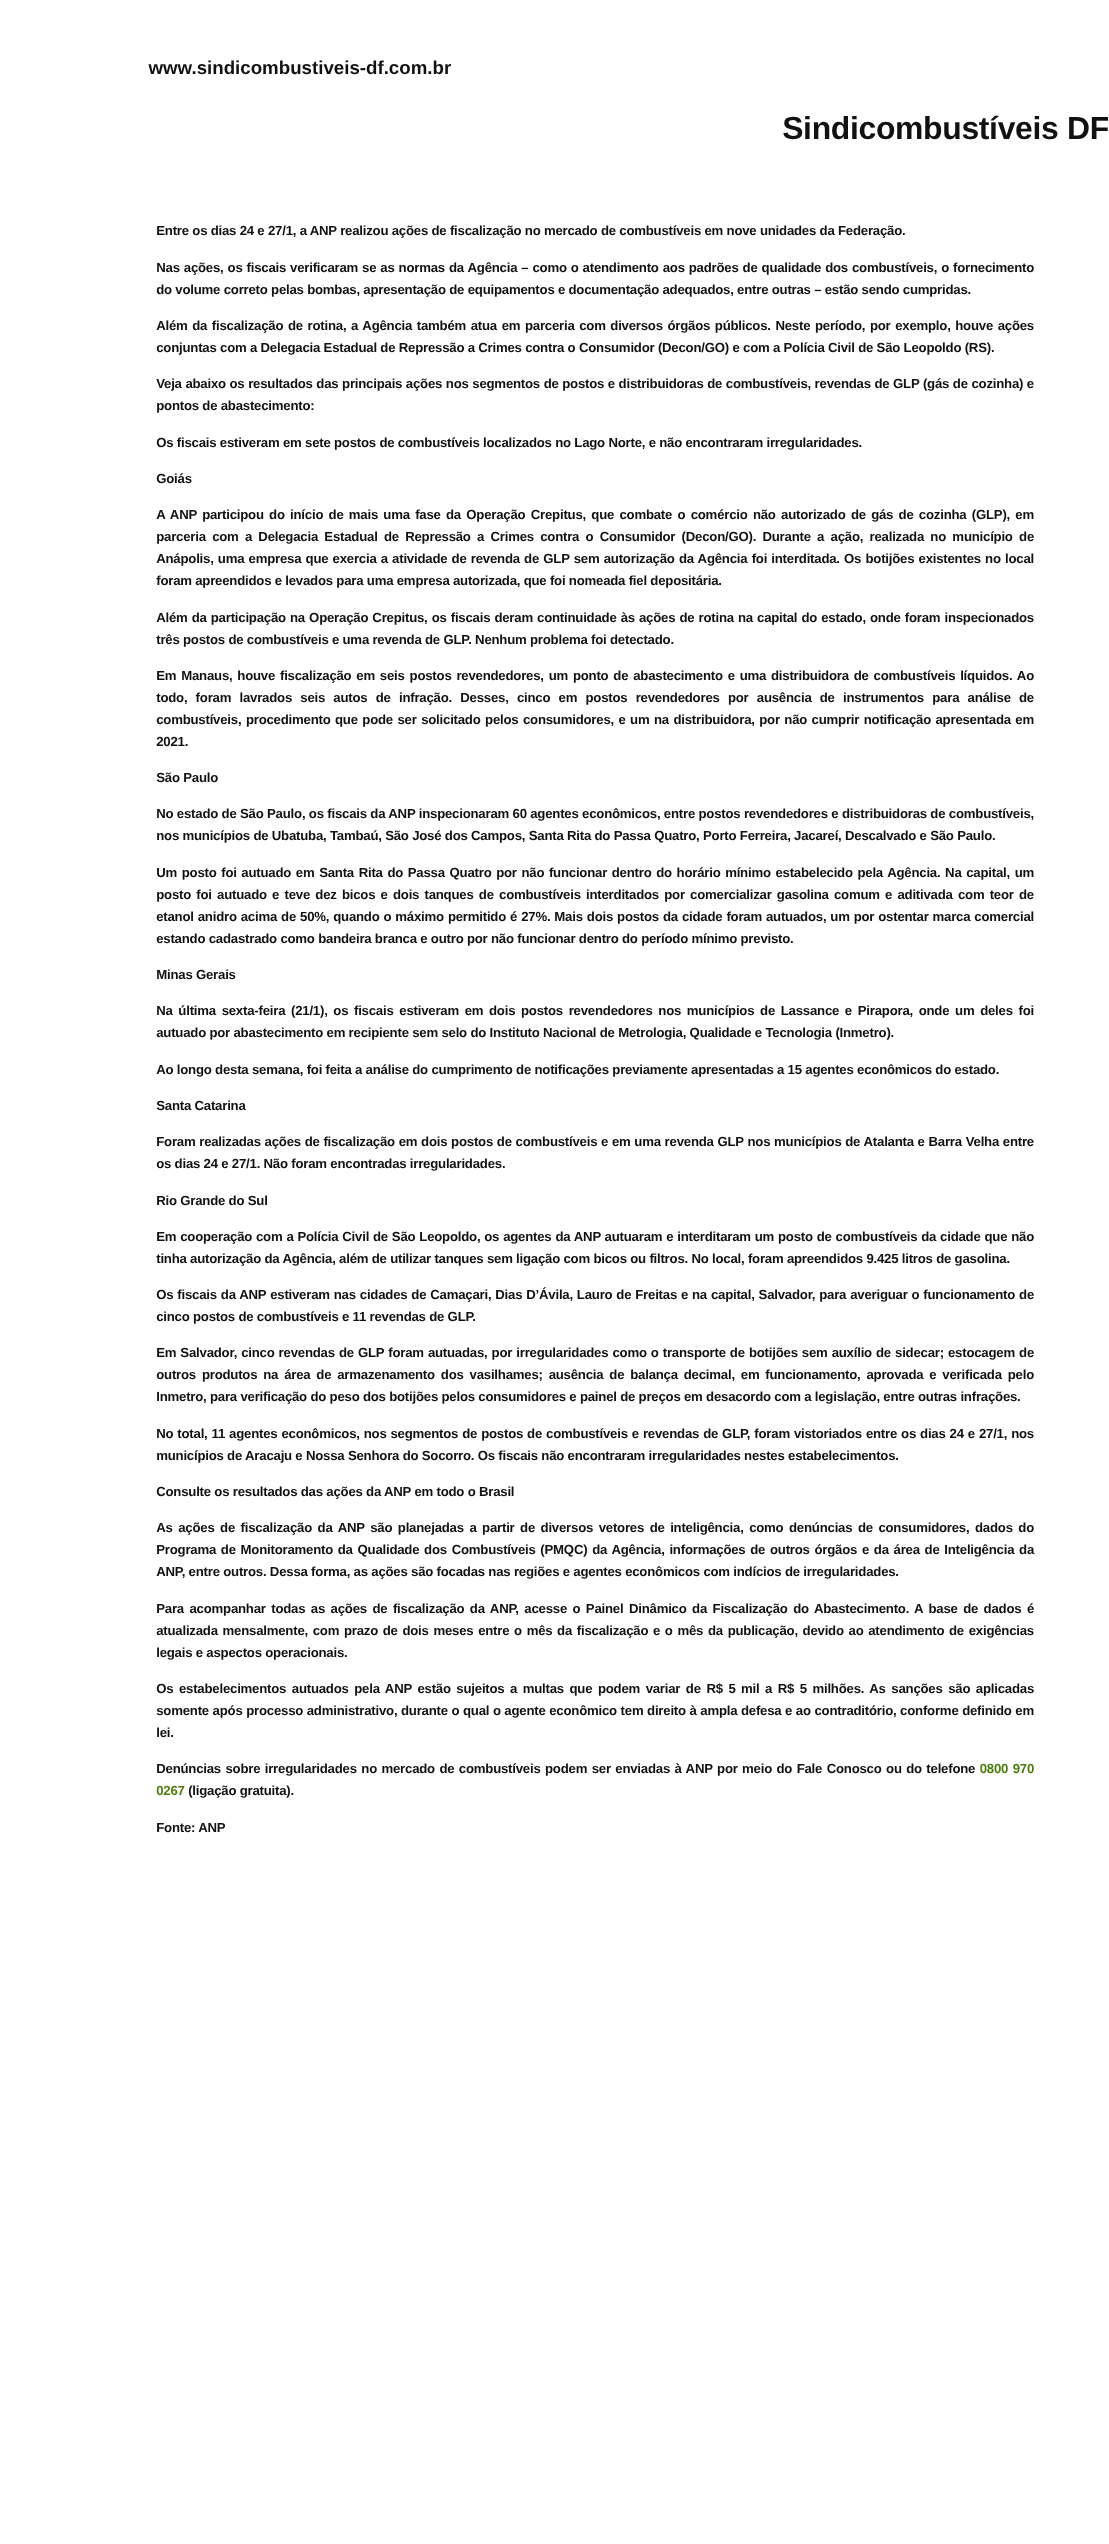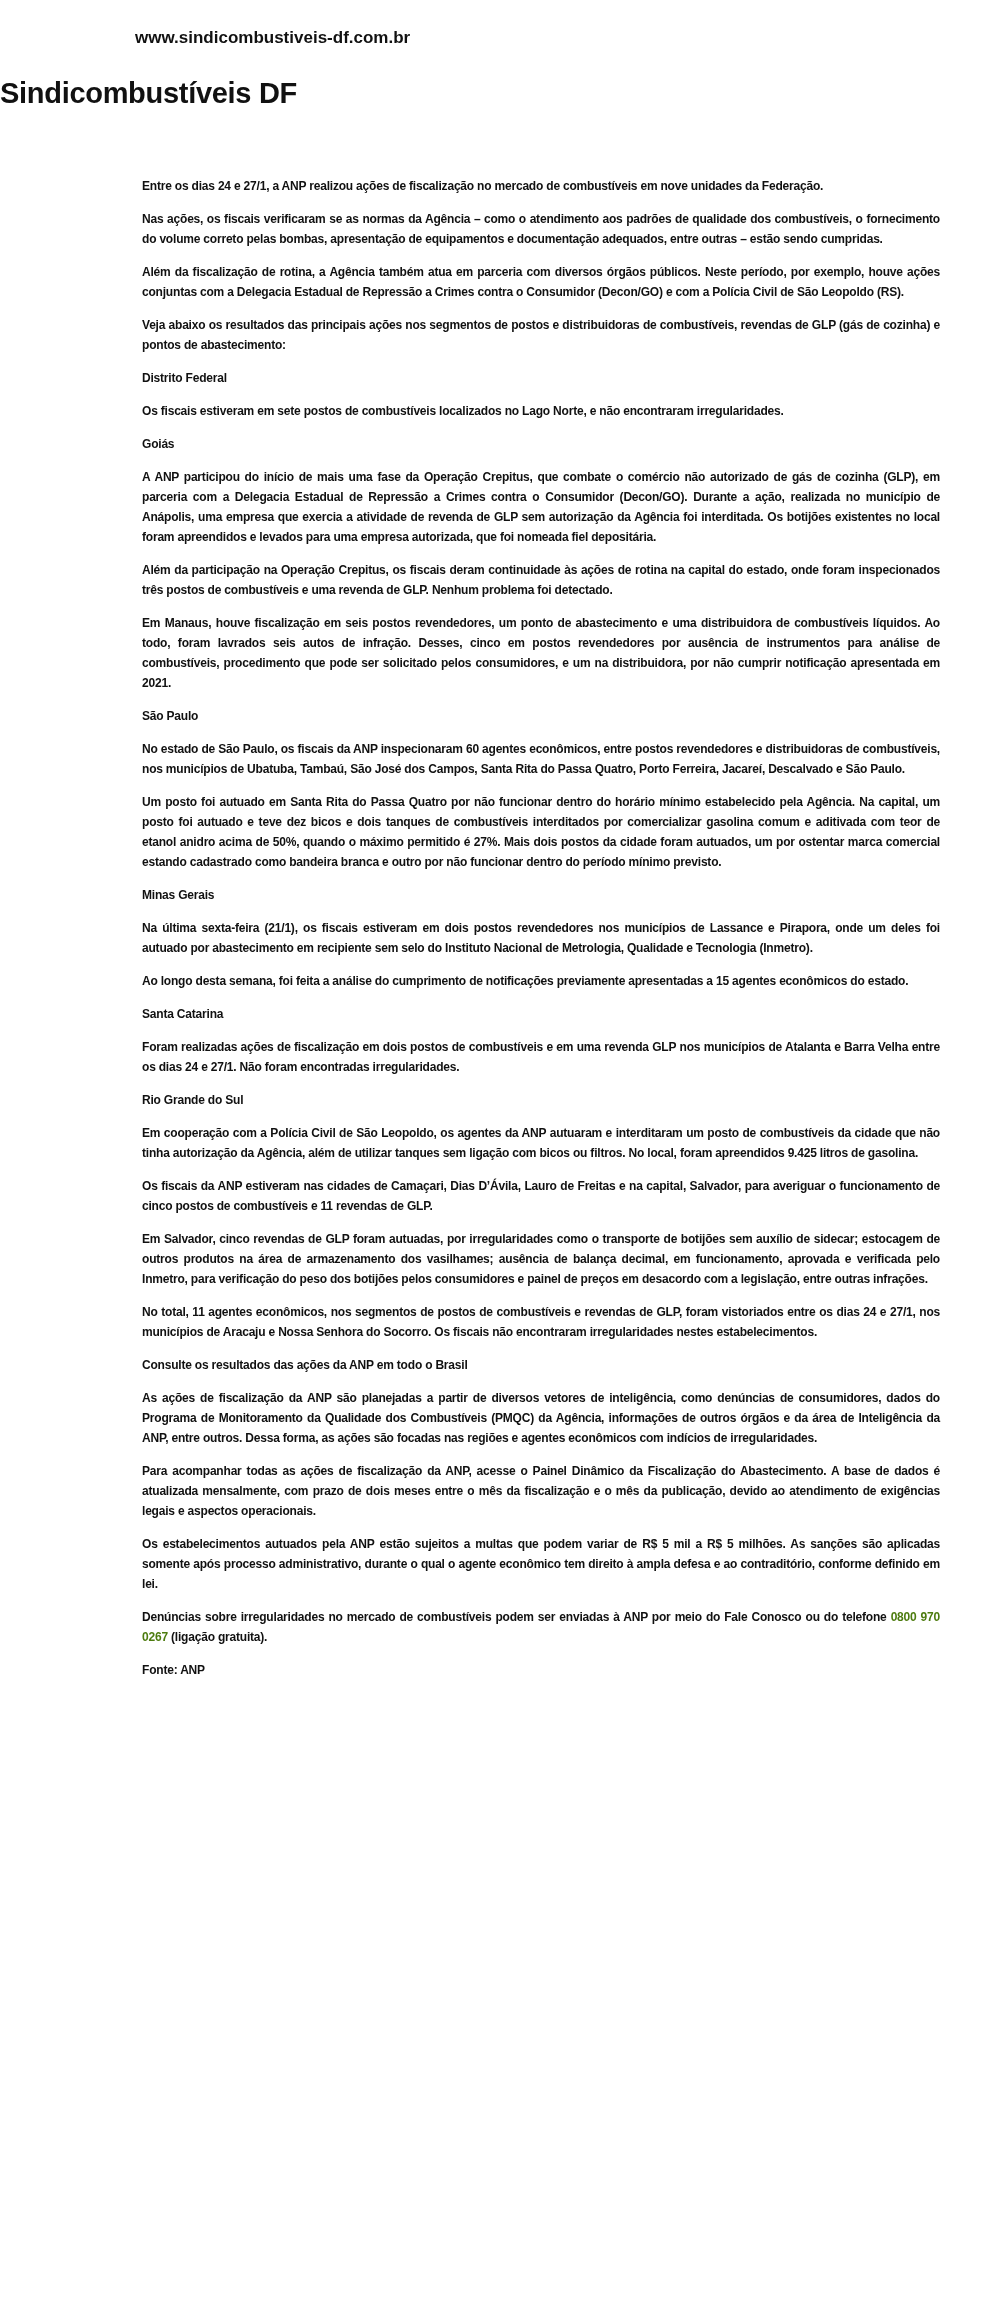--- a/index.html
+++ b/index.html
@@ -2,34 +2,34 @@
 <html><head>
 <meta charset="utf-8">
 <style>
   html, body { margin: 0; padding: 0; background: #ffffff; }
   .page {
     position: relative;
     width: 1008px;
     height: 2313px;
     background: #ffffff;
     box-sizing: border-box;
-    padding-top: 28px;
+    padding-top: 52px;
     overflow: hidden;
     font-family: "Liberation Sans", sans-serif;
     color: #111111;
   }
   .site-url {
     margin: 0 0 0 135px;
     font-size: 17px;
     line-height: 20px;
     font-weight: 700;
   }
   .title {
     margin: 28px 0 0 0;
-    text-align: left;
+    text-align: right;
     font-size: 29px;
     line-height: 34px;
     font-weight: 700;
     letter-spacing: -0.3px;
   }
   .article {
     width: 798px;
     margin: 66px 0 0 142px;
     text-align: justify;
     font-size: 12px;
@@ -45,21 +45,20 @@
 <body>
 
 <div class="page" style="color: rgb(17, 17, 17); background: rgb(255, 255, 255);">
   <div class="site-url">www.sindicombustiveis-df.com.br</div>
   <div class="title">Sindicombustíveis DF</div>
   <div class="article" id="article">
       <div class="para">Entre os dias 24 e 27/1, a ANP realizou ações de fiscalização no mercado de combustíveis em nove unidades da Federação.</div>
       <div class="para">Nas ações, os fiscais verificaram se as normas da Agência – como o atendimento aos padrões de qualidade dos combustíveis, o fornecimento do volume correto pelas bombas, apresentação de equipamentos e documentação adequados, entre outras – estão sendo cumpridas.</div>
       <div class="para">Além da fiscalização de rotina, a Agência também atua em parceria com diversos órgãos públicos. Neste período, por exemplo, houve ações conjuntas com a Delegacia Estadual de Repressão a Crimes contra o Consumidor (Decon/GO) e com a Polícia Civil de São Leopoldo (RS).</div>
       <div class="para">Veja abaixo os resultados das principais ações nos segmentos de postos e distribuidoras de combustíveis, revendas de GLP (gás de cozinha) e pontos de abastecimento:</div>
-      <div class="heading">Distrito Federal</div>
       <div class="para">Os fiscais estiveram em sete postos de combustíveis localizados no Lago Norte, e não encontraram irregularidades.</div>
       <div class="heading">Goiás</div>
       <div class="para">A ANP participou do início de mais uma fase da Operação Crepitus, que combate o comércio não autorizado de gás de cozinha (GLP), em parceria com a Delegacia Estadual de Repressão a Crimes contra o Consumidor (Decon/GO). Durante a ação, realizada no município de Anápolis, uma empresa que exercia a atividade de revenda de GLP sem autorização da Agência foi interditada. Os botijões existentes no local foram apreendidos e levados para uma empresa autorizada, que foi nomeada fiel depositária.</div>
       <div class="para">Além da participação na Operação Crepitus, os fiscais deram continuidade às ações de rotina na capital do estado, onde foram inspecionados três postos de combustíveis e uma revenda de GLP. Nenhum problema foi detectado.</div>
       <div class="para">Em Manaus, houve fiscalização em seis postos revendedores, um ponto de abastecimento e uma distribuidora de combustíveis líquidos. Ao todo, foram lavrados seis autos de infração. Desses, cinco em postos revendedores por ausência de instrumentos para análise de combustíveis, procedimento que pode ser solicitado pelos consumidores, e um na distribuidora, por não cumprir notificação apresentada em 2021.</div>
       <div class="heading">São Paulo</div>
       <div class="para">No estado de São Paulo, os fiscais da ANP inspecionaram 60 agentes econômicos, entre postos revendedores e distribuidoras de combustíveis, nos municípios de Ubatuba, Tambaú, São José dos Campos, Santa Rita do Passa Quatro, Porto Ferreira, Jacareí, Descalvado e São Paulo.</div>
       <div class="para">Um posto foi autuado em Santa Rita do Passa Quatro por não funcionar dentro do horário mínimo estabelecido pela Agência. Na capital, um posto foi autuado e teve dez bicos e dois tanques de combustíveis interditados por comercializar gasolina comum e aditivada com teor de etanol anidro acima de 50%, quando o máximo permitido é 27%. Mais dois postos da cidade foram autuados, um por ostentar marca comercial estando cadastrado como bandeira branca e outro por não funcionar dentro do período mínimo previsto.</div>
       <div class="heading">Minas Gerais</div>
       <div class="para">Na última sexta-feira (21/1), os fiscais estiveram em dois postos revendedores nos municípios de Lassance e Pirapora, onde um deles foi autuado por abastecimento em recipiente sem selo do Instituto Nacional de Metrologia, Qualidade e Tecnologia (Inmetro).</div>

